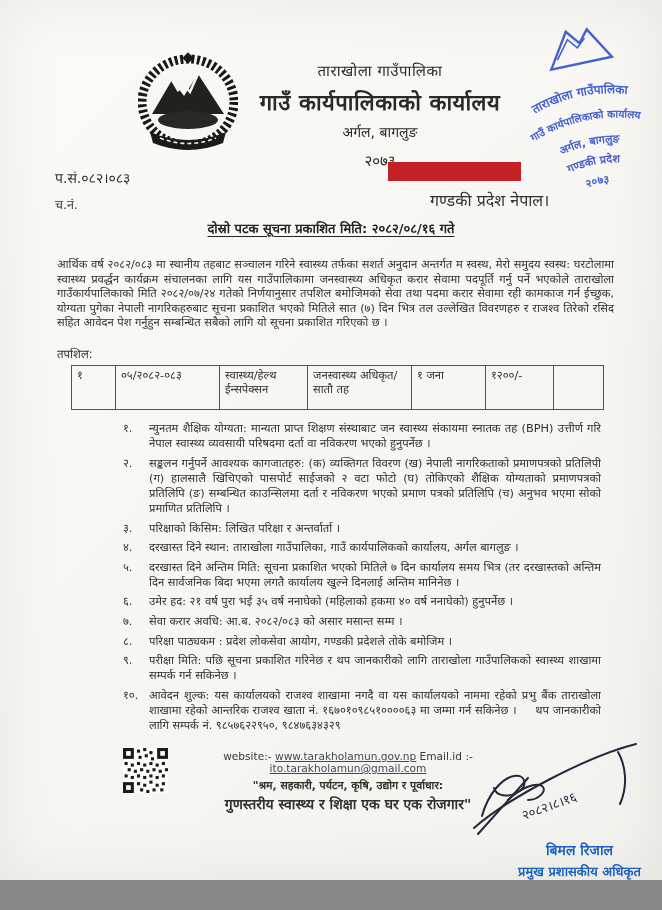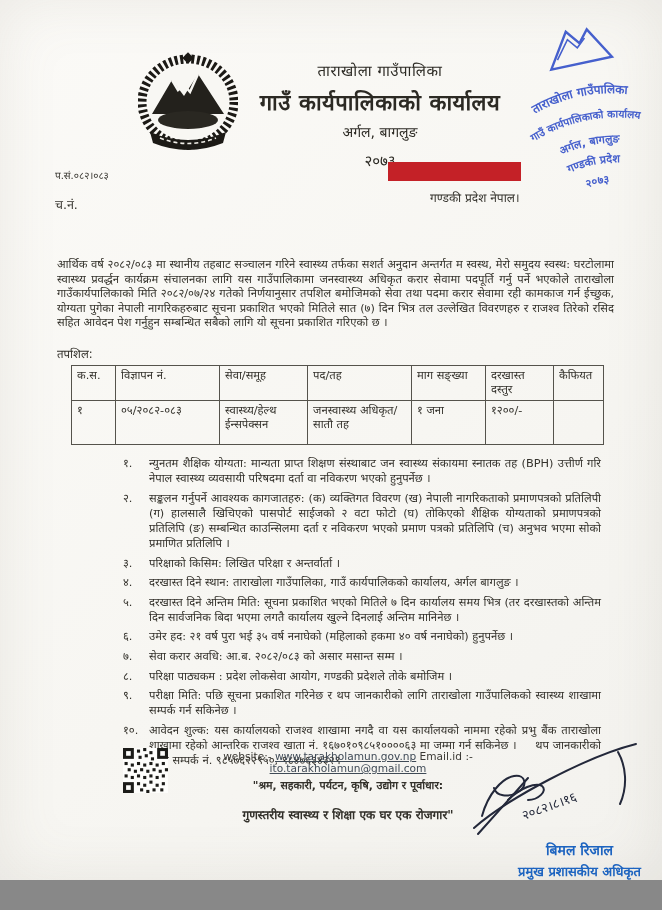--- a/index.html
+++ b/index.html
@@ -13,24 +13,24 @@
   }
   
   .emblem { position:absolute; left:138px; top:52px; width:100px; height:112px; }
   .head-center { position:absolute; left:180px; top:60px; width:400px; text-align:center; color:#2c2a24; }
   .head-muni   { font-size:15px; letter-spacing:.5px; }
   .head-office { font-size:22px; font-weight:bold; margin-top:6px; letter-spacing:.5px; }
   .head-addr   { font-size:14px; margin-top:6px; }
   .head-year   { font-size:15px; margin-top:9px; }
   .stamp { position:absolute; left:503px; top:18px; width:160px; height:190px; transform:rotate(-12deg); opacity:.88; }
   
-  .refno   { position:absolute; left:55px; top:168px; font-size:10px; }
+  .refno   { position:absolute; left:55px; top:168px; font-size:14px; }
   .chalani { position:absolute; left:55px; top:196px; font-size:12.5px; }
   .redbox  { position:absolute; left:388px; top:162px; width:133px; height:19px; background:#c42127; }
-  .province{ position:absolute; left:430px; top:189px; font-size:12px; }
+  .province{ position:absolute; left:430px; top:189px; font-size:16px; }
   
   .titleblock { position:absolute; left:0; top:218px; width:662px; text-align:center; color:#26241e; }
   .titleblock div { font-size:13px; font-weight:bold; text-decoration:underline; text-underline-offset:3px; line-height:21px; }
   
   .content { position:absolute; left:57px; top:258px; width:557px; }
   .bodytext { font-size:11.3px; line-height:14.6px; text-align:justify; color:#35332c; }
   .tapashil { font-size:11.5px; margin-top:15px; }
   table.vac { border-collapse:collapse; margin:4px 0 0 14px; width:532px; table-layout:fixed; }
   table.vac th, table.vac td {
     border:1px solid #55534c; font-size:11.3px; font-weight:normal;
@@ -41,21 +41,21 @@
   .conds { margin:11px 0 0 66px; width:478px; }
   .cond { display:flex; margin-bottom:4.5px; }
   .cond .num { flex:0 0 26px; font-size:11.3px; line-height:15.1px; }
   .cond .txt { flex:1; font-size:11.3px; line-height:15.1px; text-align:justify; }
   
   .qr { position:absolute; left:123px; top:748px; width:45px; height:45px; }
   .weblines { position:absolute; left:168px; top:750px; width:360px; text-align:center; }
   .webrow { font-size:10.6px; color:#3a3833; }
   .webrow .lnk { text-decoration:underline; color:#3f4a56; }
   .slogan1 { font-size:10.8px; font-weight:bold; margin-top:3px; color:#33312b; }
-  .slogan2 { font-size:12px; font-weight:bold; margin-top:14px; color:#33312b; }
+  .slogan2 { font-size:14px; font-weight:bold; margin-top:2px; color:#33312b; }
   .sig { position:absolute; left:468px; top:738px; width:180px; height:102px; }
   .signatory { position:absolute; left:482px; top:840px; width:195px; text-align:center; color:#1d64c0; }
   .sig-name  { font-size:14px; font-weight:bold; }
   .sig-title { font-size:13px; font-weight:bold; margin-top:3px; }
 </style>
 </head>
 <body>
 
 <div class="paper">
 
@@ -105,46 +105,38 @@
       <textPath href="#arc5" startOffset="50%" text-anchor="middle">२०७३</textPath>
     </text>
   </svg>
 
   <div class="refno">प.सं.०८२।०८३</div>
   <div class="chalani">च.नं.</div>
   <div class="redbox"></div>
   <div class="province">गण्डकी प्रदेश नेपाल।</div>
 
   <div class="titleblock">
+    <div>दोस्रो पटक सूचना प्रकाशित मिति: २०८२/०८/१६ गते</div>
   </div>
 
   <div class="content">
     <div class="bodytext">आर्थिक वर्ष २०८२/०८३ मा स्थानीय तहबाट सञ्चालन गरिने स्वास्थ्य तर्फका सशर्त अनुदान अन्तर्गत म स्वस्थ, मेरो समुदय स्वस्थ: घरटोलामा स्वास्थ्य प्रवर्द्धन कार्यक्रम संचालनका लागि यस गाउँपालिकामा जनस्वास्थ्य अधिकृत करार सेवामा पदपूर्ति गर्नु पर्ने भएकोले ताराखोला गाउँकार्यपालिकाको मिति २०८२/०७/२४ गतेको निर्णयानुसार तपशिल बमोजिमको सेवा तथा पदमा करार सेवामा रही कामकाज गर्न ईच्छुक, योग्यता पुगेका नेपाली नागरिकहरुबाट सूचना प्रकाशित भएको मितिले सात (७) दिन भित्र तल उल्लेखित विवरणहरु र राजश्व तिरेको रसिद सहित आवेदन पेश गर्नुहुन सम्बन्धित सबैको लागि यो सूचना प्रकाशित गरिएको छ ।</div>
     <div class="tapashil">तपशिल:</div>
 
     <table class="vac">
       <colgroup>
         <col class="c0">
           <col class="c1">
           <col class="c2">
           <col class="c3">
           <col class="c4">
           <col class="c5">
           <col class="c6">
       </colgroup>
       <tbody>
-          <tr>
-        <th>क.स.</th>
-        <th>विज्ञापन नं.</th>
-        <th>सेवा/समूह</th>
-        <th>पद/तह</th>
-        <th>माग सङ्ख्या</th>
-        <th>दरखास्त दस्तुर</th>
-        <th>कैफियत</th>
-      </tr>
       <tr>
         <td>१</td>
         <td>०५/२०८२-०८३</td>
         <td>स्वास्थ्य/हेल्थ ईन्सपेक्सन</td>
         <td>जनस्वास्थ्य अधिकृत/सातौ तह</td>
         <td>१ जना</td>
         <td>१२००/-</td>
         <td></td>
       </tr>
     </tbody>

